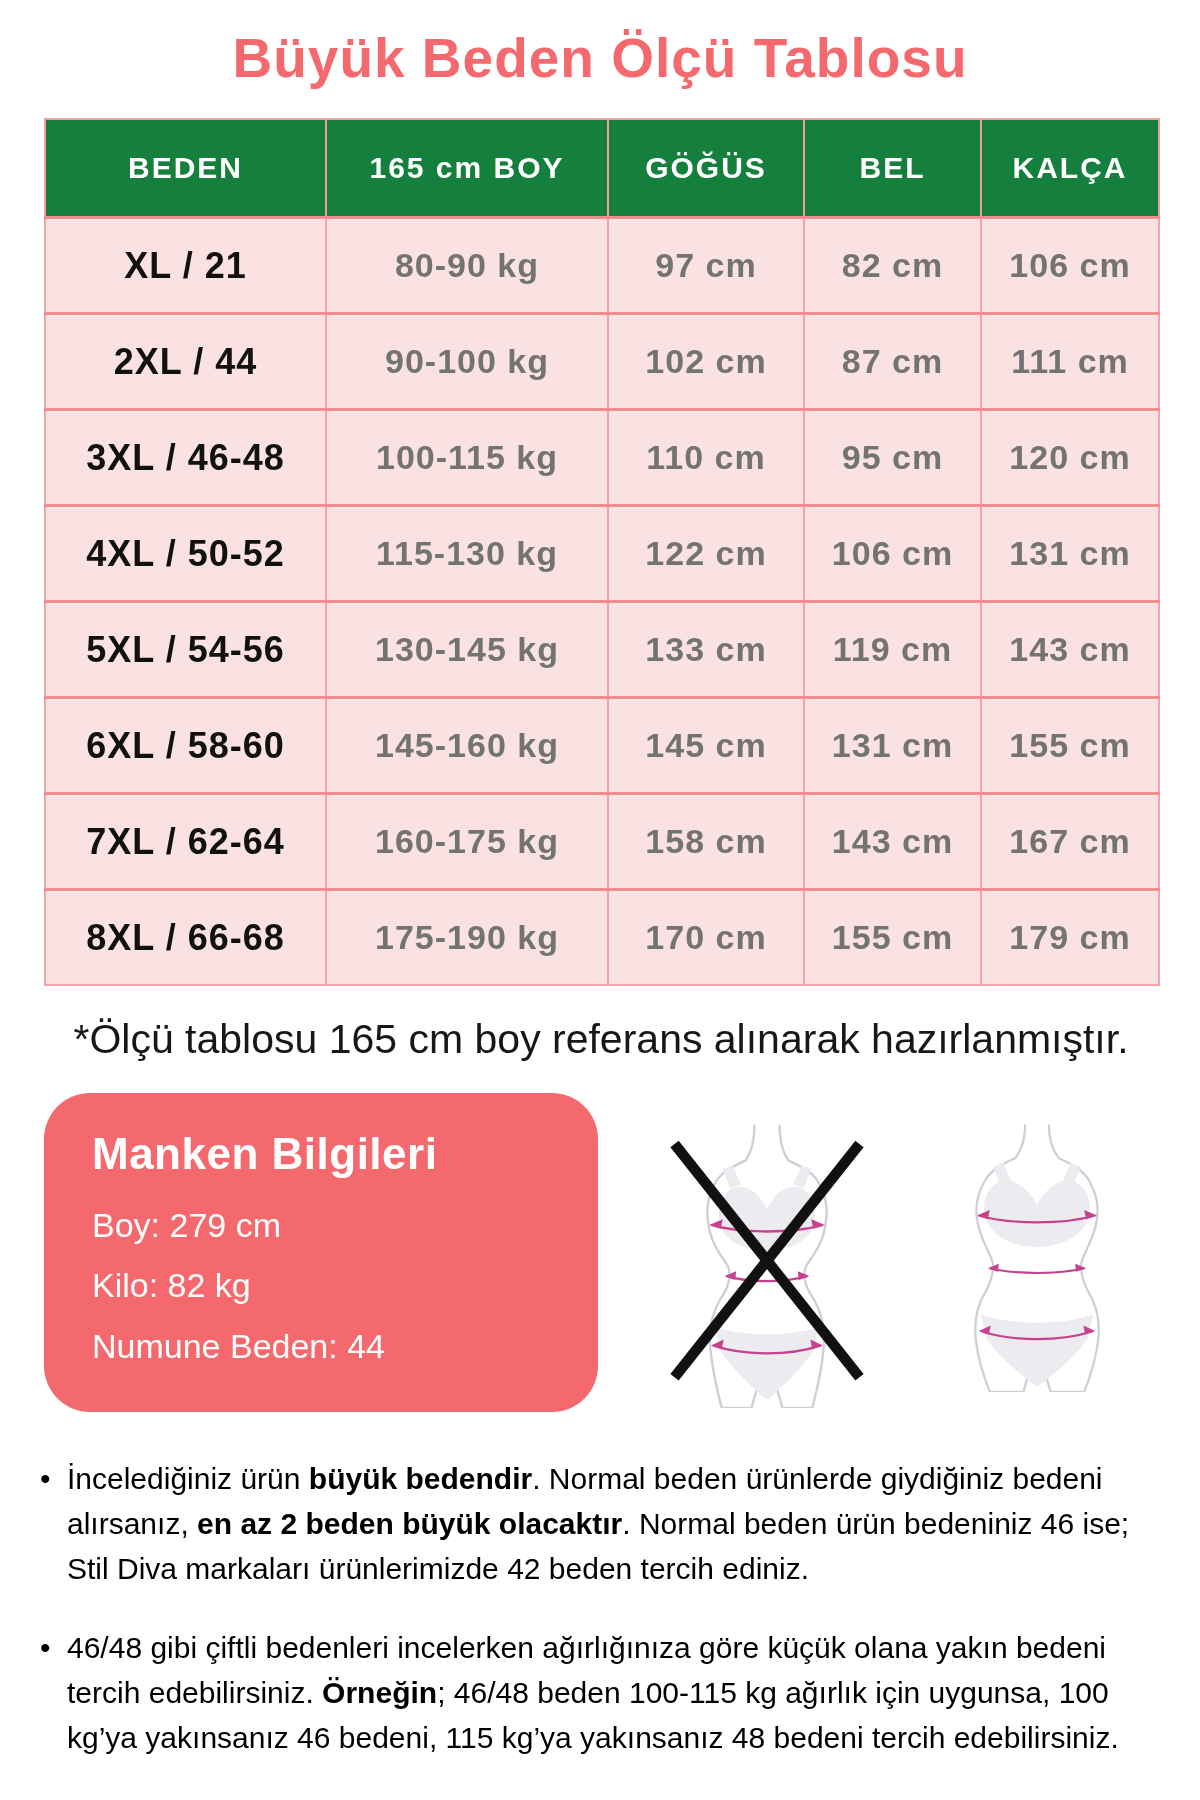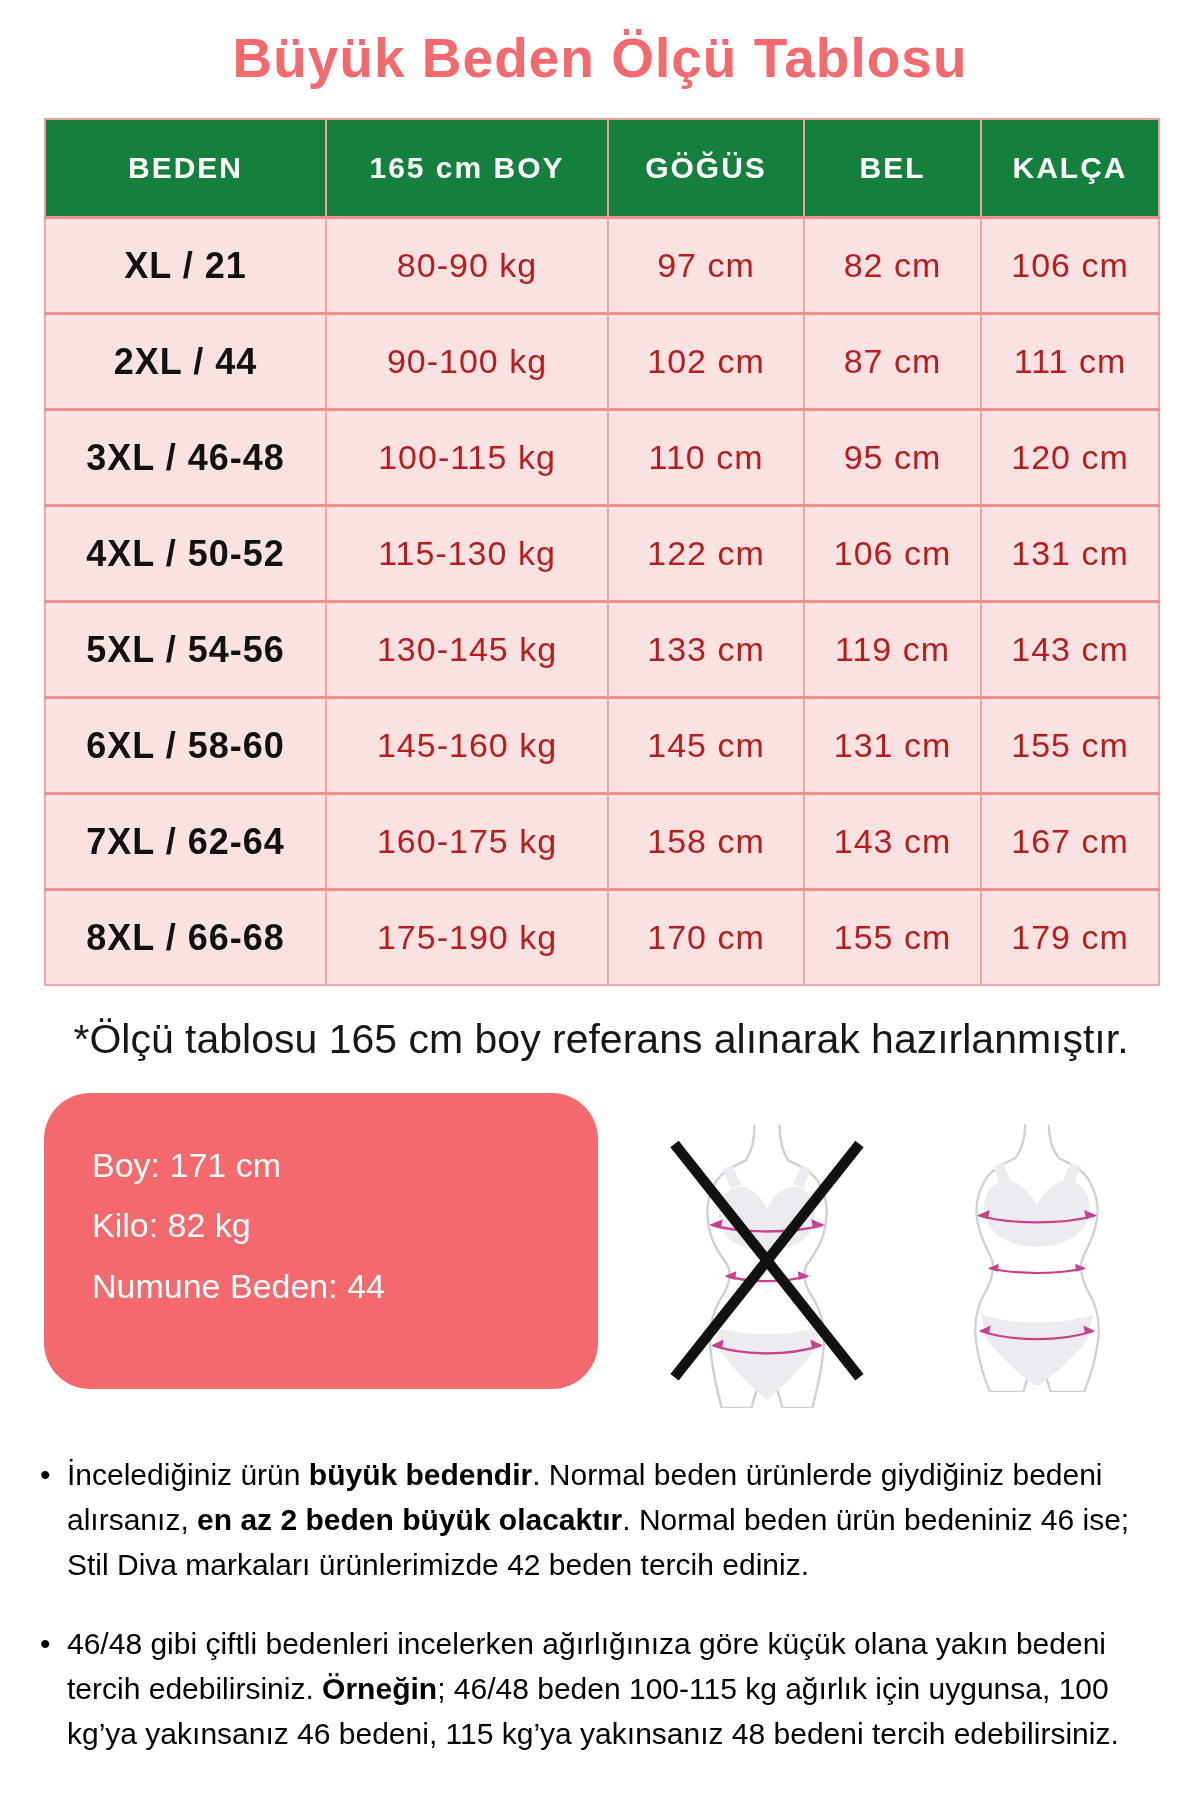--- a/index.html
+++ b/index.html
@@ -44,23 +44,24 @@
     border: 2px solid #F29DA0;
     text-align: center;
   }
   .size-table td {
     background: #FBE2E2;
     height: 91px;
     text-align: center;
     vertical-align: middle;
     font-size: 34px;
     letter-spacing: 1px;
-    color: #b91c1c;
+    color: #737373;
     border: 2px solid #F2A4A6;
     border-top: 3px solid #EE8E91;
+    font-weight: bold;
   }
   .size-table td.size {
     font-weight: 700;
     font-size: 36px;
     color: #111111;
   }
   .footnote {
     width: 1114px;
     margin: 30px 0 0 44px;
     text-align: center;
@@ -206,21 +207,22 @@
           <td>179 cm</td>
         </tr>
       </tbody>
   </table>
 
   <p class="footnote">*Ölçü tablosu 165 cm boy referans alınarak hazırlanmıştır.</p>
 
   <section class="model-section">
 
     <div class="model-box">
-      <p class="model-line"><b>Boy</b><span>: 171 cm</span></p>
+      <h2>Manken Bilgileri</h2>
+      <p class="model-line"><b>Boy</b><span>: 279 cm</span></p>
       <p class="model-line"><b>Kilo</b><span>: 82 kg</span></p>
       <p class="model-line"><b>Numune Beden</b><span>: 44</span></p>
     </div>
 
     <div class="figures">
 
       <svg width="212" height="289" viewBox="0 0 220 300" aria-hidden="true">
         <path d="M 97 6 C 97 22, 94 34, 88 43 C 71 51, 60 57, 55 69 C 46 86, 47 101, 51 118 C 55 134, 64 144, 69 152 C 73 160, 72 168, 66 180 C 55 196, 49 214, 51 236 C 53 260, 58 281, 63 300 L 94 300 C 98 283, 103 269, 110 259 C 117 269, 122 283, 126 300 L 157 300 C 162 281, 167 260, 169 236 C 171 214, 165 196, 154 180 C 148 168, 147 160, 151 152 C 156 144, 165 134, 169 118 C 173 101, 174 86, 165 69 C 160 57, 149 51, 132 43 C 126 34, 123 22, 123 6" fill="#ffffff" stroke="#CFCFD8" stroke-width="2.5" stroke-linejoin="round"></path>
         <path d="M 72 72 L 64 52 L 74 48 L 83 68 Z" fill="#EBEBF0"></path>
         <path d="M 148 72 L 156 52 L 146 48 L 137 68 Z" fill="#EBEBF0"></path>

